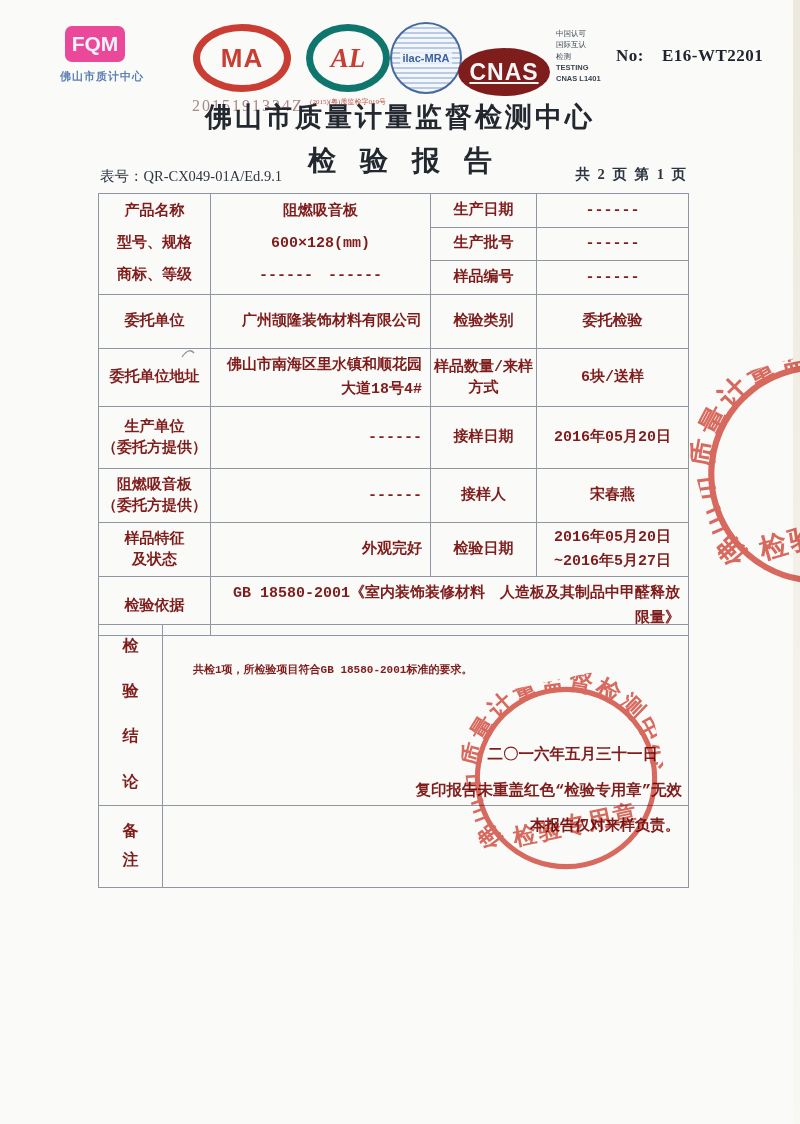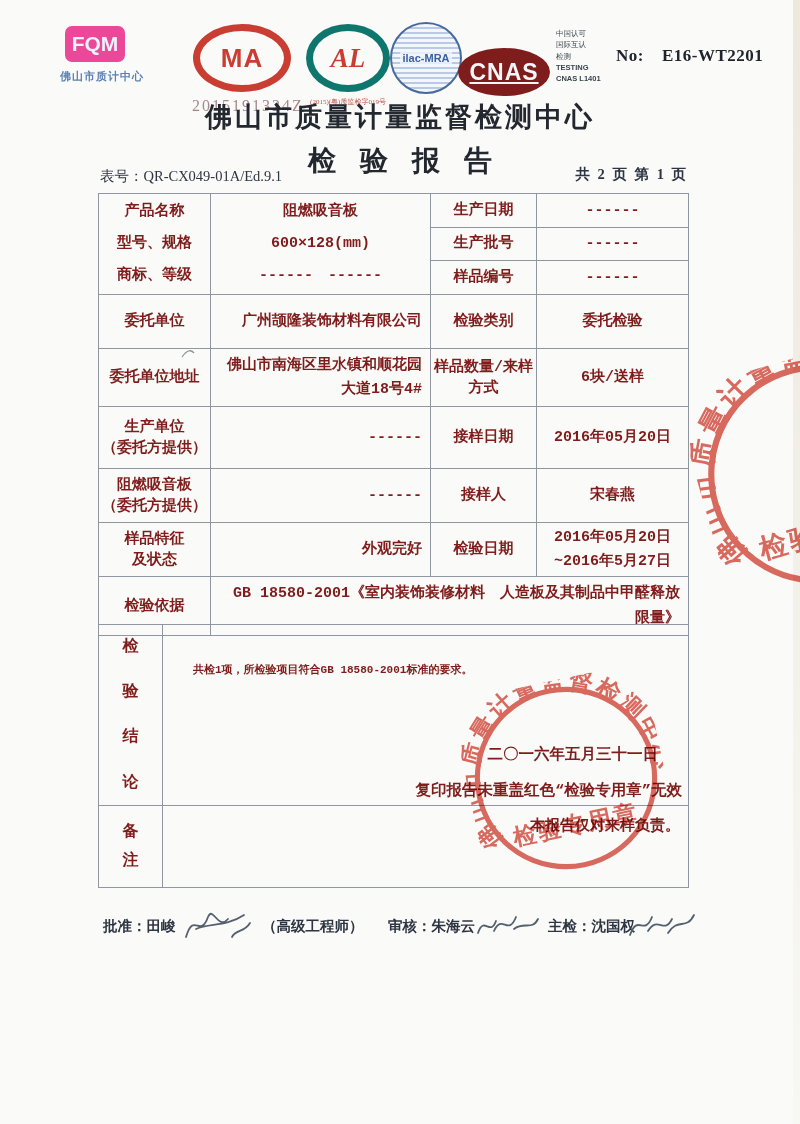--- a/index.html
+++ b/index.html
@@ -219,35 +219,20 @@
       </td>
       <td class="left top" style="padding-top:10px">本报告仅对来样负责。</td>
     </tr>
   </tbody>
     </table>
 
   <svg class="abs pen-mark" width="18" height="14">
     <path d="M2,11 Q9,1 14,7" stroke="#8a93a0" stroke-width="1.3" fill="none"></path>
   </svg>
 
-  <div class="abs sig-row">
-    <span style="left:103px;top:16px">批准：田峻</span>
-    <svg style="left:178px;top:0" width="78" height="46">
-      <path d="M8,36 C16,10 22,38 30,16 C35,4 40,30 50,18 M18,28 C32,22 48,26 66,14 M54,36 C58,28 66,32 72,22" stroke="#55606e" stroke-width="1.8" fill="none" stroke-linecap="round"></path>
-    </svg>
-    <span style="left:262px;top:16px">（高级工程师）</span>
-    <span style="left:388px;top:16px">审核：朱海云</span>
-    <svg style="left:472px;top:2px" width="72" height="42">
-      <path d="M6,30 C12,12 18,34 24,18 M22,28 C30,10 36,34 44,14 M42,26 C52,18 60,28 66,16" stroke="#55606e" stroke-width="1.8" fill="none" stroke-linecap="round"></path>
-    </svg>
-    <span style="left:548px;top:16px">主检：沈国权</span>
-    <svg style="left:624px;top:0" width="74" height="46">
-      <path d="M6,34 C14,12 20,36 28,16 M24,30 C34,14 40,34 48,18 M44,32 C54,16 62,30 70,14" stroke="#55606e" stroke-width="1.8" fill="none" stroke-linecap="round"></path>
-    </svg>
-  </div>
 
   <svg id="stamp-lower" class="stamp" width="196" height="196" viewBox="0 0 230 230">
     <circle cx="115" cy="115" r="104" fill="none" stroke-width="6" stroke="#d8564b"></circle>
     <path id="arc1" d="M 33,178 A 104,104 0 1 1 197,178" fill="none"></path>
     <text font-size="28" font-weight="bold" letter-spacing="3" fill="#d8564b">
       <textPath href="#arc1" startOffset="8">佛山市质量计量监督检测中心</textPath>
     </text>
     <text x="115" y="180" text-anchor="middle" font-size="27" font-weight="bold" letter-spacing="3" fill="#d8564b">检验专用章</text>
   </svg>
 

